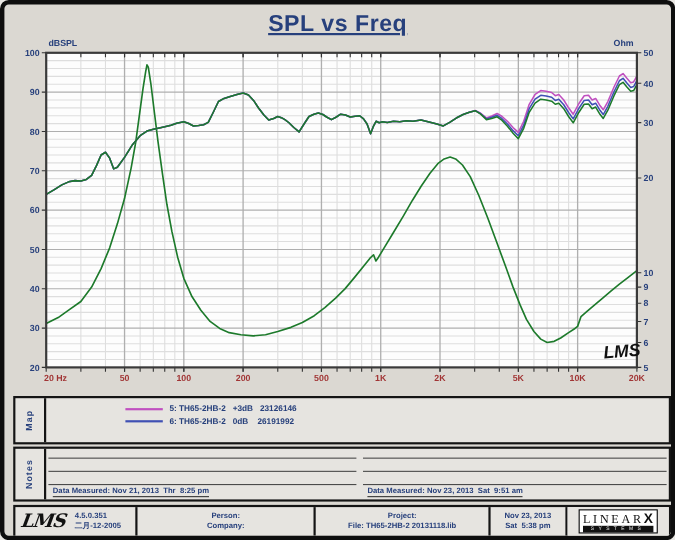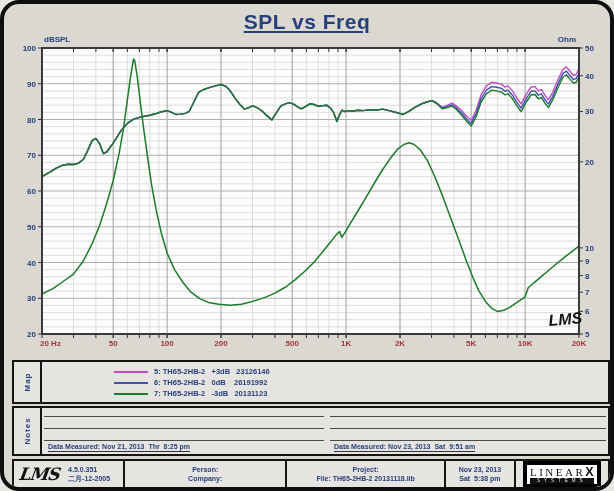--- a/index.html
+++ b/index.html
@@ -1,17 +1,17 @@
 <!DOCTYPE html>
 <html><head>
 <meta charset="utf-8">
 <style>
   html,body{margin:0;padding:0;background:#e9e7e3;font-family:"Liberation Sans",sans-serif;}
   .frame{position:relative;width:614px;height:491px;box-sizing:border-box;border:4px solid #0e0e0e;
-         border-radius:19px;background:#dbd8d2;overflow:hidden;}
+         border-radius:8px;background:#dbd8d2;overflow:hidden;}
   .chart-title{position:absolute;top:6px;left:0;width:100%;text-align:center;
                font-size:21px;font-weight:bold;letter-spacing:.5px;
                text-decoration:underline;color:#27407c;}
   svg text{font-family:"Liberation Sans",sans-serif;}
   .panel{position:absolute;left:8px;width:598px;box-sizing:border-box;border:2px solid #141414;background:#e6e4e0;}
   .panel-strip{position:absolute;left:0;top:0;bottom:0;width:26px;border-right:2px solid #141414;}
   .panel-strip span{position:absolute;left:50%;top:50%;transform:translate(-50%,-50%) rotate(-90deg);
                     font-size:8px;font-weight:bold;color:#27407c;letter-spacing:1px;white-space:nowrap;}
   .map-panel{top:356px;height:44px;}
   .legend{position:absolute;left:100px;top:4px;}
@@ -26,21 +26,21 @@
   .statusbar{top:455px;height:30px;display:flex;background:#e6e4e0;}
   .cell{box-sizing:border-box;border-right:2px solid #141414;display:flex;align-items:center;justify-content:center;
         flex-direction:column;overflow:hidden;}
   .cell:last-child{border-right:none;}
   .cell-text{font-size:7px;font-weight:bold;color:#27407c;line-height:9px;text-align:center;white-space:pre;}
   .c1{width:112px;flex-direction:row;justify-content:flex-start;padding-left:6px;}
   .c2{width:163px;} .c3{width:160px;} .c4{width:70px;} .c5{width:93px;background:#e6e4e0;}
   .lms-script{font-family:"DejaVu Serif",serif;font-style:italic;font-weight:bold;font-size:17px;color:#111;
               transform:skewX(-10deg);margin-right:8px;letter-spacing:-1px;}
   .ver{ text-align:left;}
-  .linearx{background:#fff;border:4px solid #000000;padding:1px 3px 0 3px;}
+  .linearx{background:#fff;border:1px solid #000000;padding:1px 3px 0 3px;}
   .lx-top{font-family:"Liberation Serif",serif;font-size:11px;color:#111;letter-spacing:2.5px;line-height:12px;white-space:nowrap;}
   .lx-top b{font-family:"Liberation Sans",sans-serif;font-size:12.5px;letter-spacing:0;}
   .lx-bot{background:#111;color:#eee;font-size:4.5px;letter-spacing:4px;text-align:center;line-height:6px;white-space:nowrap;}
 </style>
 </head>
 <body>
 
 <div class="frame">
 
   <div class="chart-title">SPL vs Freq</div>
@@ -248,24 +248,20 @@
     </div>
     <div class="legend">
       <div class="legend-row">
         <div class="legend-line" style="background: rgb(192, 80, 192);"></div>
         <span class="legend-label">5: TH65-2HB-2   +3dB   23126146</span>
       </div>
       <div class="legend-row">
         <div class="legend-line" style="background: rgb(64, 80, 180);"></div>
         <span class="legend-label">6: TH65-2HB-2   0dB    26191992</span>
       </div>
-      <div class="legend-row">
-        <div class="legend-line" style="background: rgb(29, 122, 43);"></div>
-        <span class="legend-label">7: TH65-2HB-2   -3dB   20131123</span>
-      </div>
     </div>
   </div>
 
   <div class="panel notes-panel">
     <div class="panel-strip">
       <span>Notes</span>
     </div>
     <div class="notes-col" style="left:30px;width:280px;">
       <div class="rule" style="top:8px;"></div>
       <div class="rule" style="top:20px;"></div>

